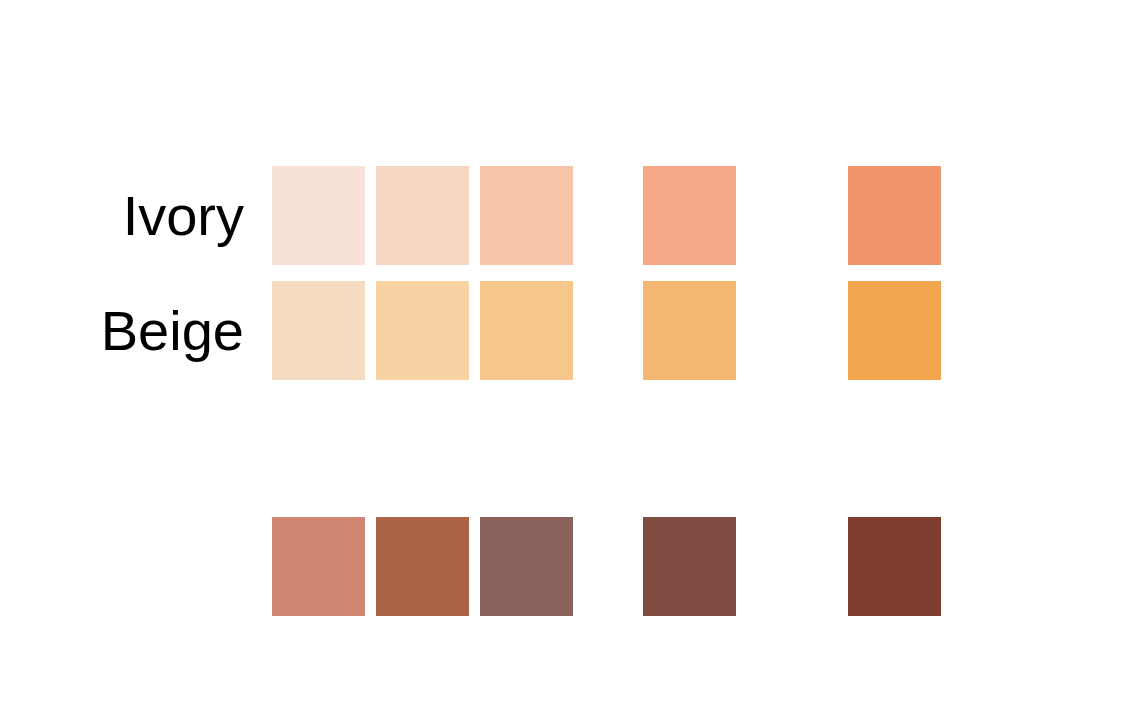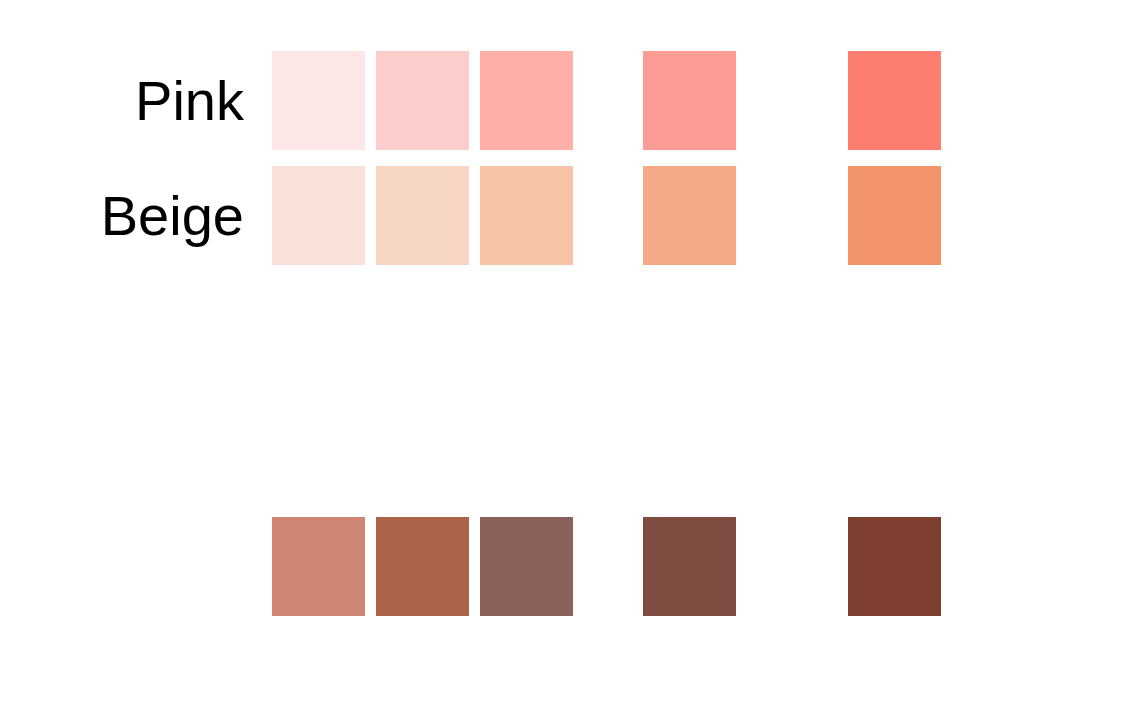--- a/index.html
+++ b/index.html
@@ -52,38 +52,38 @@
   .swatch.col-1 { left: 376px; }
   .swatch.col-2 { left: 480px; }
   .swatch.col-3 { left: 643px; }
   .swatch.col-4 { left: 848px; }
 </style>
 </head>
 <body style="background-color: rgb(255, 255, 255);">
 
 <div id="palette-board">
 
-  <div class="palette-row" style="top:51px;">
-    <div class="row-label">Pink</div>
-    <div class="swatch col-0" style="background-color: rgb(253, 230, 230);"></div>
-    <div class="swatch col-1" style="background-color: rgb(252, 205, 203);"></div>
-    <div class="swatch col-2" style="background-color: rgb(253, 175, 168);"></div>
-    <div class="swatch col-3" style="background-color: rgb(253, 156, 149);"></div>
-    <div class="swatch col-4" style="background-color: rgb(252, 126, 112);"></div>
-  </div>
 
   <div class="palette-row" style="top:166px;">
-    <div class="row-label">Beige</div>
+    <div class="row-label">Ivory</div>
     <div class="swatch col-0" style="background-color: rgb(247, 225, 216);"></div>
     <div class="swatch col-1" style="background-color: rgb(246, 213, 194);"></div>
     <div class="swatch col-2" style="background-color: rgb(247, 196, 167);"></div>
     <div class="swatch col-3" style="background-color: rgb(245, 168, 134);"></div>
     <div class="swatch col-4" style="background-color: rgb(242, 148, 106);"></div>
   </div>
 
+  <div class="palette-row" style="top:281px;">
+    <div class="row-label">Beige</div>
+    <div class="swatch col-0" style="background-color: rgb(245, 220, 192);"></div>
+    <div class="swatch col-1" style="background-color: rgb(247, 211, 164);"></div>
+    <div class="swatch col-2" style="background-color: rgb(247, 198, 139);"></div>
+    <div class="swatch col-3" style="background-color: rgb(244, 182, 112);"></div>
+    <div class="swatch col-4" style="background-color: rgb(242, 166, 78);"></div>
+  </div>
 
 
   <div class="palette-row" style="top:517px;">
     <div class="row-label"></div>
     <div class="swatch col-0" style="background-color: rgb(206, 134, 115);"></div>
     <div class="swatch col-1" style="background-color: rgb(172, 100, 73);"></div>
     <div class="swatch col-2" style="background-color: rgb(139, 98, 91);"></div>
     <div class="swatch col-3" style="background-color: rgb(127, 76, 65);"></div>
     <div class="swatch col-4" style="background-color: rgb(127, 63, 48);"></div>
   </div>

